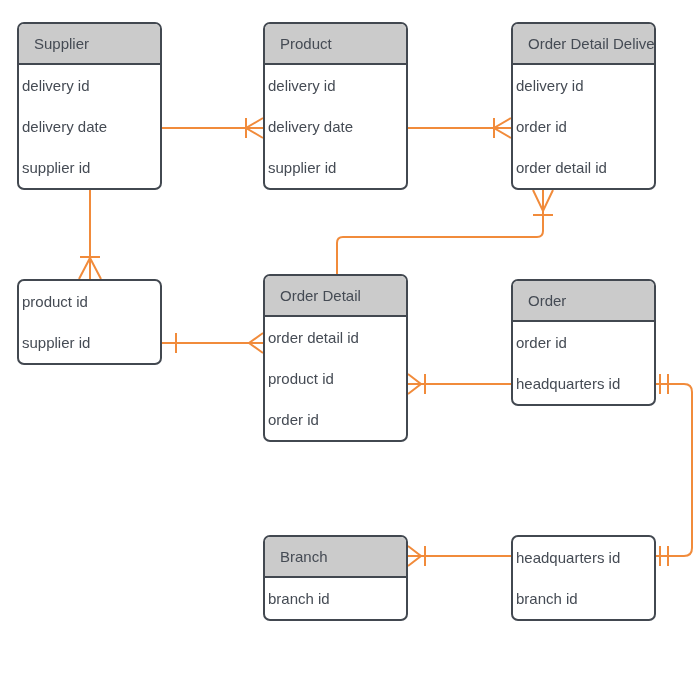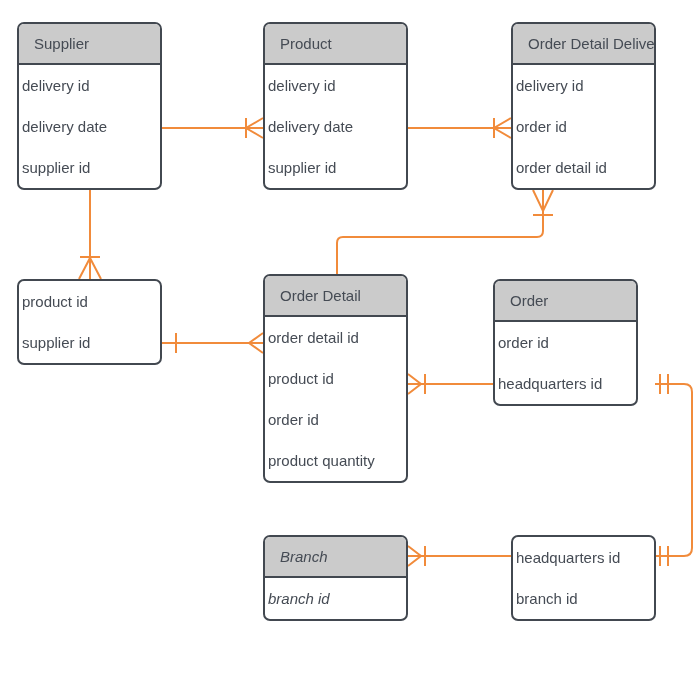--- a/index.html
+++ b/index.html
@@ -52,22 +52,22 @@
     line-height: 41px;
     padding-left: 3px;
     box-sizing: border-box;
     white-space: nowrap;
   }
   .e0 { left: 17px;  top: 22px;  }
   .e1 { left: 263px; top: 22px;  }
   .e2 { left: 511px; top: 22px;  }
   .e3 { left: 17px;  top: 279px; }
   .e4 { left: 263px; top: 274px; }
-  .e5 { left: 493px; top: 279px; }
-  .e6 { left: 263px; top: 535px; font-style: italic; }
+  .e5 { left: 511px; top: 279px; }
+  .e6 { left: 263px; top: 535px; }
   .e7 { left: 511px; top: 535px; }
 </style>
 </head>
 <body>
 
 <div class="canvas">
 
   <svg class="connectors" width="700" height="700" viewBox="0 0 700 700">
 
     <g>
@@ -146,21 +146,20 @@
   <div class="entity e3">
     <div class="entity-field">product id</div>
     <div class="entity-field">supplier id</div>
   </div>
 
   <div class="entity e4">
     <div class="entity-header">Order Detail</div>
     <div class="entity-field">order detail id</div>
     <div class="entity-field">product id</div>
     <div class="entity-field">order id</div>
-    <div class="entity-field">product quantity</div>
   </div>
 
   <div class="entity e5">
     <div class="entity-header">Order</div>
     <div class="entity-field">order id</div>
     <div class="entity-field">headquarters id</div>
   </div>
 
   <div class="entity e6">
     <div class="entity-header">Branch</div>

